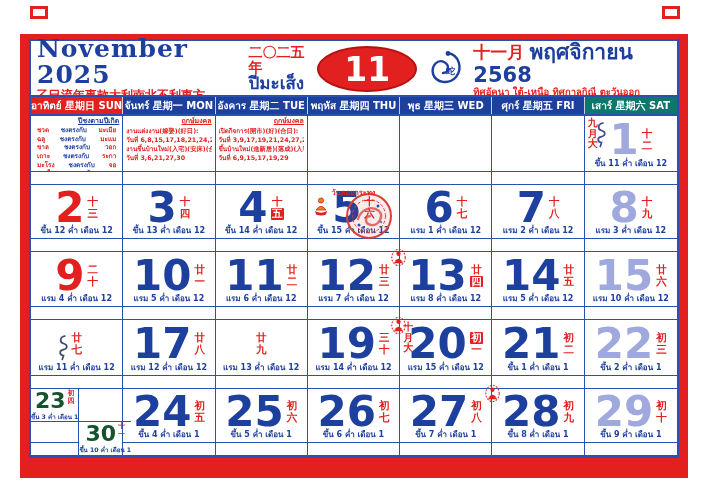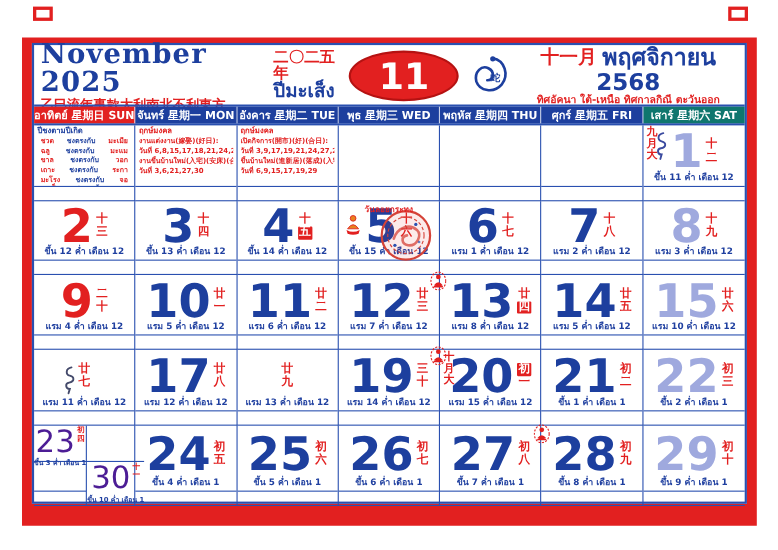--- a/index.html
+++ b/index.html
@@ -19,21 +19,21 @@
   .month-en{font-family:"DejaVu Serif",serif;font-weight:bold;font-size:25px;color:#1d3f9e;
             letter-spacing:1px;line-height:1.05;}
   .cn-fortune{color:#e22020;font-size:12px;font-weight:bold;line-height:1.2;}
   .h-year{text-align:left;line-height:1.05;}
   .cn-year{color:#e22020;font-weight:bold;font-size:14px;}
   .th-zodiac{color:#1d3f9e;font-weight:bold;font-size:17px;}
   .oval{width:96px;height:42px;background:#e22020;border-radius:50%;display:flex;align-items:center;
         justify-content:center;color:#fff;font-size:33px;font-weight:bold;border:2px solid #b51212;
         flex:none;}
   .snake{flex:none;width:40px;height:40px;}
-  .h-right{margin-left:auto;text-align:center;line-height:1.1;padding-right:2px;}
+  .h-right{margin-left:auto;line-height:1.1;padding-right:2px;}
   .cn-month{color:#e22020;font-weight:bold;font-size:17px;vertical-align:middle;}
   .th-month{color:#1d3f9e;font-weight:bold;font-size:21px;vertical-align:middle;}
   .directions{color:#e22020;font-size:9.5px;font-weight:bold;}
 
   
   .dayheads{display:grid;grid-template-columns:repeat(7,1fr);height:21px;
             border-top:2px solid #2a50b0;border-bottom:2px solid #2a50b0;}
   .dayhead{display:flex;align-items:center;justify-content:center;gap:3px;color:#fff;
            font-weight:bold;font-size:10px;border-right:1px solid rgba(255,255,255,.75);
            white-space:nowrap;overflow:hidden;}
@@ -55,41 +55,41 @@
   .cn-stack .boxed{background:#e22020;color:#fff;padding:0 1.5px;border-radius:1px;}
   .thai-label{position:absolute;bottom:1px;left:0;right:0;text-align:center;font-size:8px;
               font-weight:bold;color:#2040a0;white-space:nowrap;}
   .month-marker{position:absolute;left:3px;top:2px;color:#e22020;font-size:10px;font-weight:bold;
                 line-height:1.05;white-space:pre-line;text-align:center;z-index:2;}
   .buddha{position:absolute;left:-17px;top:-7px;width:15px;height:18px;}
   .glyph{position:absolute;left:-15px;top:2px;width:12px;height:27px;}
 
   
   .notes{flex:1;padding:1px 3px;overflow:hidden;}
-  .notes-title{text-align:left;font-size:7px;font-weight:bold;line-height:1.3;}
+  .notes-title{text-align:right;font-size:7px;font-weight:bold;line-height:1.3;text-decoration:underline;}
   .t-blue{color:#1d3f9e}.t-red{color:#e22020}
   .chong-row{display:flex;justify-content:space-between;font-size:6.4px;font-weight:bold;
              line-height:1.35;padding:0 3px;}
   .chong-row .a,.chong-row .c{color:#e22020}.chong-row .b{color:#1d3f9e}
   .luck-line{color:#e22020;font-size:6.3px;font-weight:bold;line-height:1.45;white-space:nowrap;
              overflow:hidden;}
 
   
   .festival-label{position:absolute;top:1px;left:0;right:0;text-align:center;color:#e22020;
                   font-size:7.5px;font-weight:bold;z-index:3;}
   .krathong{position:absolute;left:5px;top:11px;width:16px;height:21px;z-index:3;}
   .stamp{position:absolute;right:6px;top:7px;width:48px;height:48px;z-index:2;}
 
   
   .split{display:grid;grid-template-columns:1fr 1fr;grid-template-rows:33px 1fr 12px;flex:1;}
   .sp{border-right:1.5px solid #2a50b0;border-bottom:1.5px solid #2a50b0;box-sizing:border-box;
       position:relative;}
   .sp.noR{border-right:none}.sp.noB{border-bottom:none}
   .mini-wrap{display:flex;align-items:flex-start;justify-content:center;gap:2px;padding-top:1px;}
-  .mini-num{font-size:28px;font-weight:normal;color:#4c1d95;line-height:1;}
+  .mini-num{font-size:22px;font-weight:bold;color:#14532d;line-height:1;}
   .mini-cn{display:flex;flex-direction:column;color:#e22020;font-size:7px;font-weight:bold;
            line-height:1.1;}
   .mini-th{text-align:center;font-size:6.2px;font-weight:bold;color:#2040a0;white-space:nowrap;}
 </style>
 </head>
 <body>
 
 <div class="page">
   <div class="mark l"></div>
   <div class="mark r"></div>
@@ -122,22 +122,22 @@
             <span class="th-month">พฤศจิกายน 2568</span>
           </div>
           <div class="directions">ทิศอัคนา ใต้-เหนือ ทิศกาลกิณี ตะวันออก</div>
         </div>
       </div>
 
       <div class="dayheads" id="dayheads">
           <div class="dayhead" style="background: rgb(226, 32, 32);">อาทิตย์ 星期日 SUN</div>
           <div class="dayhead" style="background: rgb(29, 63, 158);">จันทร์ 星期一 MON</div>
           <div class="dayhead" style="background: rgb(29, 63, 158);">อังคาร 星期二 TUE</div>
+          <div class="dayhead" style="background: rgb(29, 63, 158);">พฤหัส 星期四 THU</div>
           <div class="dayhead" style="background: rgb(29, 63, 158);">พุธ 星期三 WED</div>
-          <div class="dayhead" style="background: rgb(29, 63, 158);">พฤหัส 星期四 THU</div>
           <div class="dayhead" style="background: rgb(29, 63, 158);">ศุกร์ 星期五 FRI</div>
           <div class="dayhead" style="background: #0f766e;">เสาร์ 星期六 SAT</div>
         </div>
       <div class="grid" id="grid">
           <div class="cell">
             <div class="notes">
               <div class="notes-title t-blue">ปีชงตามปีเกิด</div>
               <div class="chong-row">
                 <span class="a">ชวด</span>
                 <span class="b">ชงตรงกับ</span>

